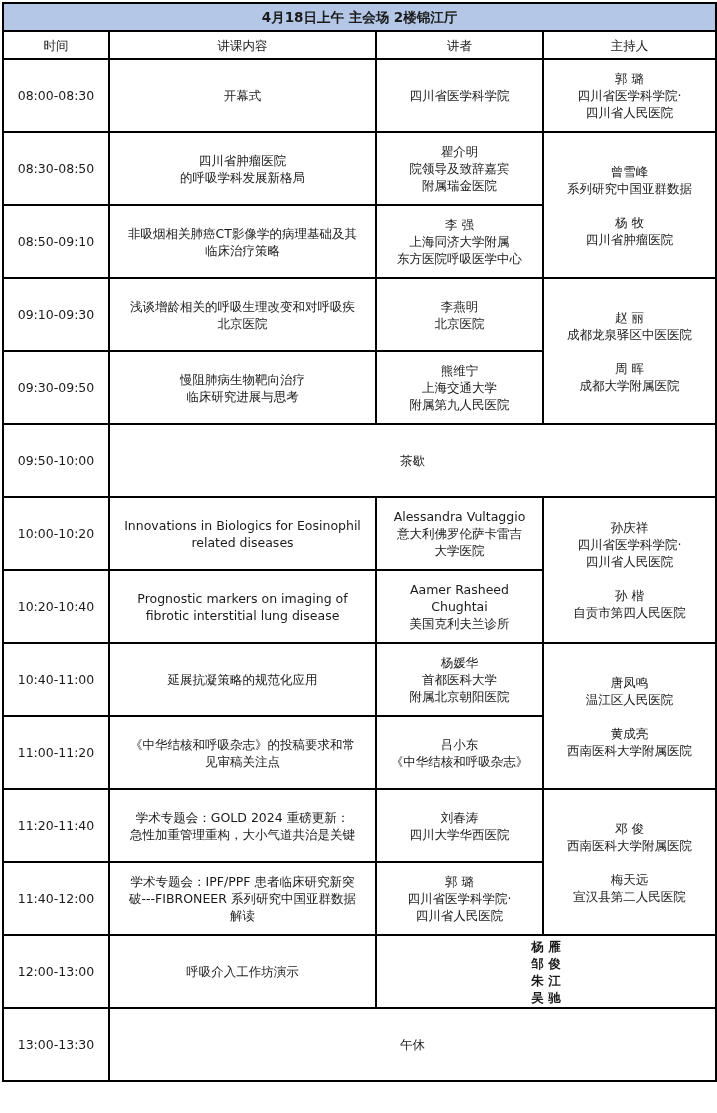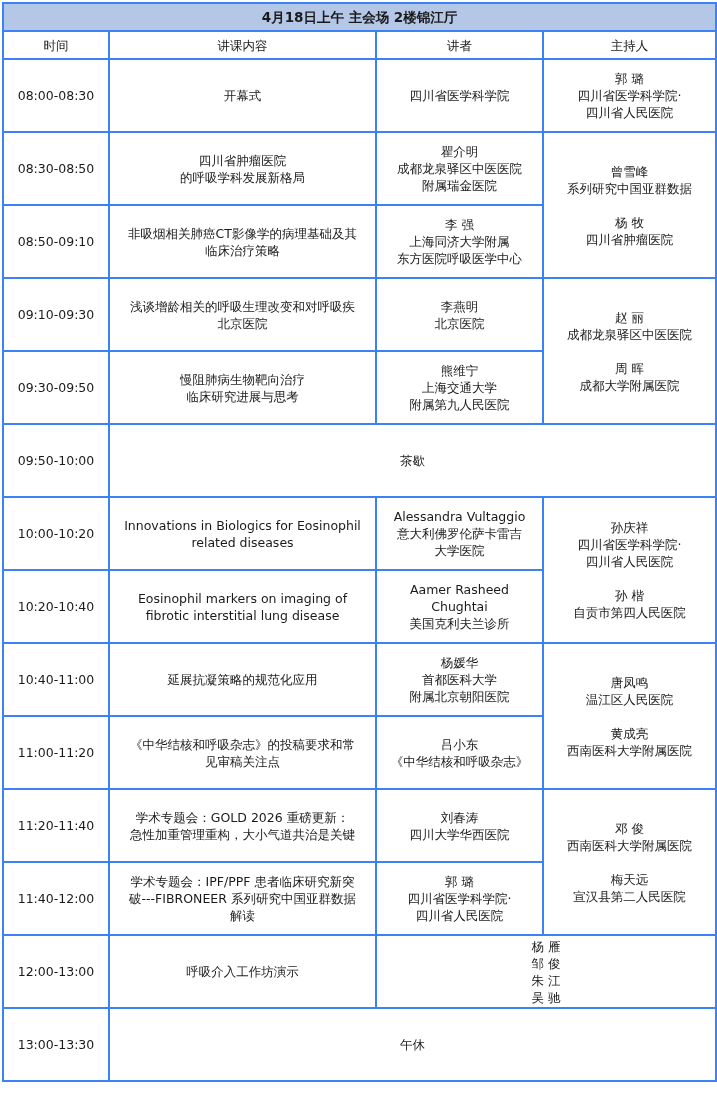--- a/index.html
+++ b/index.html
@@ -2,32 +2,32 @@
 <html><head>
   <meta charset="utf-8">
   <style>
     html, body { margin: 0; padding: 0; background: #ffffff; }
     body { width: 717px; height: 1113px; position: relative; font-family: "DejaVu Sans", "Liberation Sans", sans-serif; color: #1a1a1a; }
     table.schedule {
       position: absolute; left: 2px; top: 2px;
       width: 713px; border-collapse: collapse; table-layout: fixed;
     }
     table.schedule td, table.schedule th {
-      border: 2px solid #3b82f6;
+      border: 2px solid #000000;
       text-align: center; vertical-align: middle;
       font-size: 12.5px; line-height: 17px; font-weight: normal;
       padding: 0 6px;
       margin-left: 21px;
     }
     .title-cell { background: #b4c7e7; height: 26px; font-weight: bold !important; font-size: 13.5px !important; }
     .head-row th { height: 26px; font-weight: bold; font-size: 12.5px; }
     .data-row td { height: 71px; border-radius: 8px; }
     .multi { white-space: pre-line; }
     .time { font-size: 12.5px; }
-    .pano { display: inline-block; text-align: left; white-space: pre-line; }
+    .pano { display: inline-block; text-align: left; white-space: pre-line; font-weight: bold; }
   </style>
 </head>
 <body>
 
 <table class="schedule">
   <colgroup>
     <col style="width:106px">
       <col style="width:267px">
       <col style="width:167px">
       <col style="width:173px">
@@ -50,21 +50,21 @@
     <td class="multi">郭  璐
 四川省医学科学院·
 四川省人民医院</td>
   </tr>
 
   <tr class="data-row">
     <td class="time">08:30-08:50</td>
     <td class="multi">四川省肿瘤医院
 的呼吸学科发展新格局</td>
     <td class="multi">瞿介明
-成都龙泉驿区中医医院
+院领导及致辞嘉宾
 附属瑞金医院</td>
     <td class="multi" rowspan="2">曾雪峰
 系列研究中国亚群数据
 
 杨  牧
 四川省肿瘤医院</td>
   </tr>
   <tr class="data-row">
     <td class="time">08:50-09:10</td>
     <td class="multi">非吸烟相关肺癌CT影像学的病理基础及其
@@ -109,21 +109,21 @@
 大学医院</td>
     <td class="multi" rowspan="2">孙庆祥
 四川省医学科学院·
 四川省人民医院
 
 孙  楷
 自贡市第四人民医院</td>
   </tr>
   <tr class="data-row">
     <td class="time">10:20-10:40</td>
-    <td class="multi">Eosinophil markers on imaging of
+    <td class="multi">Prognostic markers on imaging of
 fibrotic interstitial lung disease</td>
     <td class="multi">Aamer Rasheed
 Chughtai
 美国克利夫兰诊所</td>
   </tr>
 
   <tr class="data-row">
     <td class="time">10:40-11:00</td>
     <td class="multi">延展抗凝策略的规范化应用</td>
     <td class="multi">杨媛华
@@ -138,21 +138,21 @@
   <tr class="data-row">
     <td class="time">11:00-11:20</td>
     <td class="multi">《中华结核和呼吸杂志》的投稿要求和常
 见审稿关注点</td>
     <td class="multi">吕小东
 《中华结核和呼吸杂志》</td>
   </tr>
 
   <tr class="data-row">
     <td class="time">11:20-11:40</td>
-    <td class="multi">学术专题会：GOLD 2026 重磅更新：
+    <td class="multi">学术专题会：GOLD 2024 重磅更新：
 急性加重管理重构，大小气道共治是关键</td>
     <td class="multi">刘春涛
 四川大学华西医院</td>
     <td class="multi" rowspan="2">邓  俊
 西南医科大学附属医院
 
 梅天远
 宣汉县第二人民医院</td>
   </tr>
   <tr class="data-row">

